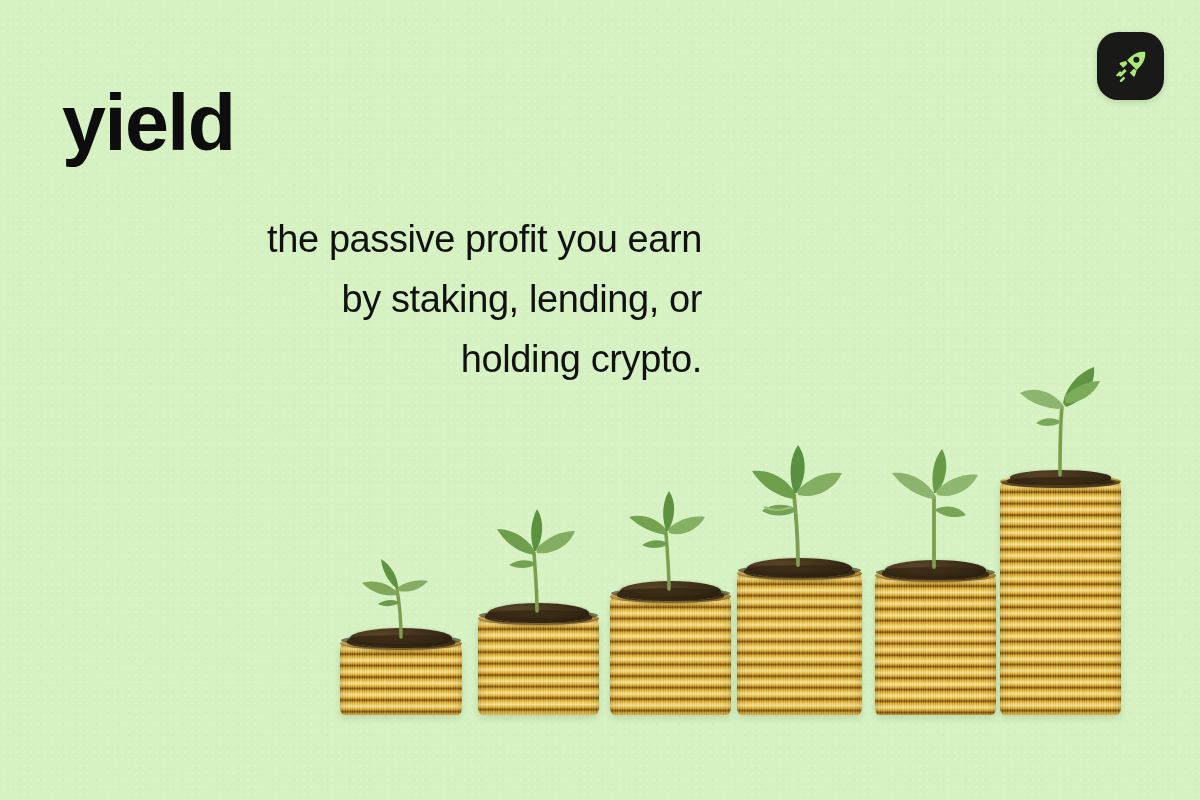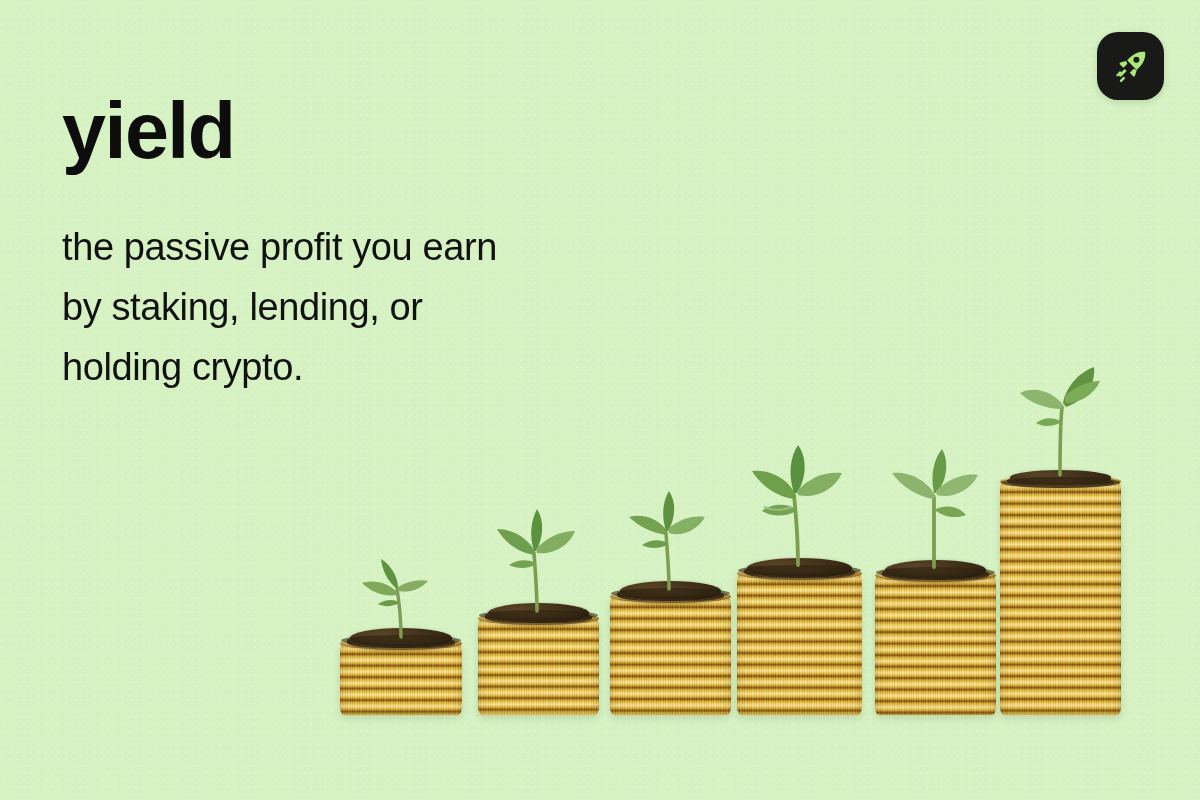--- a/index.html
+++ b/index.html
@@ -30,21 +30,21 @@
       radial-gradient(rgba(120,170,90,.10) 1px, transparent 1px);
     background-size:7px 7px, 11px 11px;
     background-position:0 0, 3px 4px;
     opacity:.5;
     pointer-events:none;
   }
 
   
   #text-block {
     position:absolute;
-    left:62px; top:92px;
+    left:62px; top:84px;
     width:640px;
   }
 
   #term {
     font-size:79px;
     font-weight:800;
     line-height:.98;
     letter-spacing:-1.5px;
     color:#0d0d0d;
     font-family:"Liberation Sans", sans-serif;
@@ -52,20 +52,21 @@
 
   #definition {
     margin-top:48px;
     font-size:38px;
     font-weight:400;
     line-height:60px;
     letter-spacing:-.4px;
     color:#111111;
     white-space:pre-line;
     font-family:"Liberation Sans", sans-serif;
+    text-align:right;
   }
 
   
   #logo-badge {
     position:absolute;
     left:1097px; top:32px;
     width:67px; height:68px;
     border-radius:21px;
     background:#191a17;
     display:flex; align-items:center; justify-content:center;

